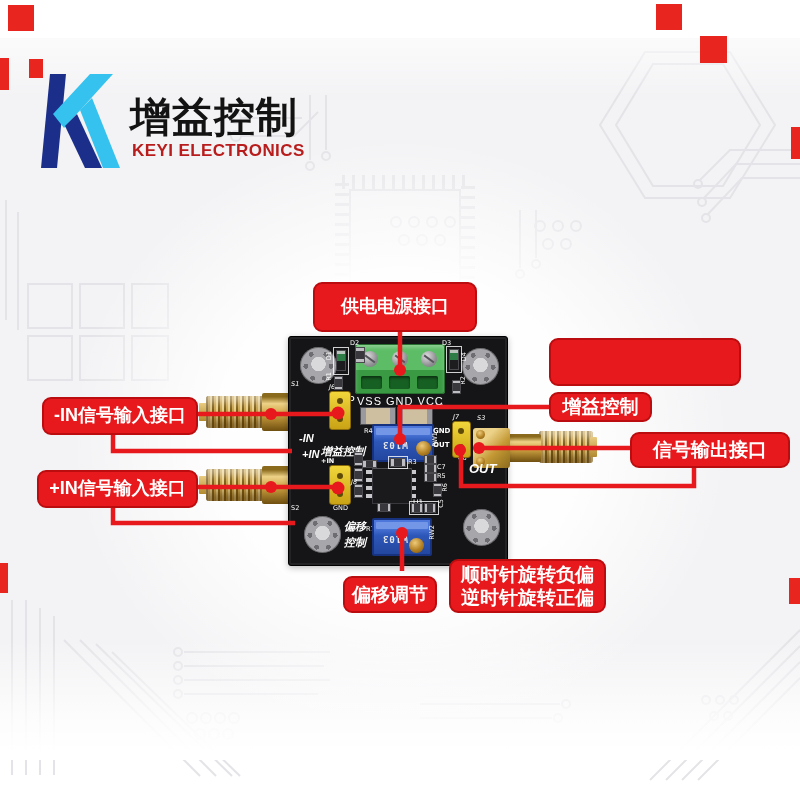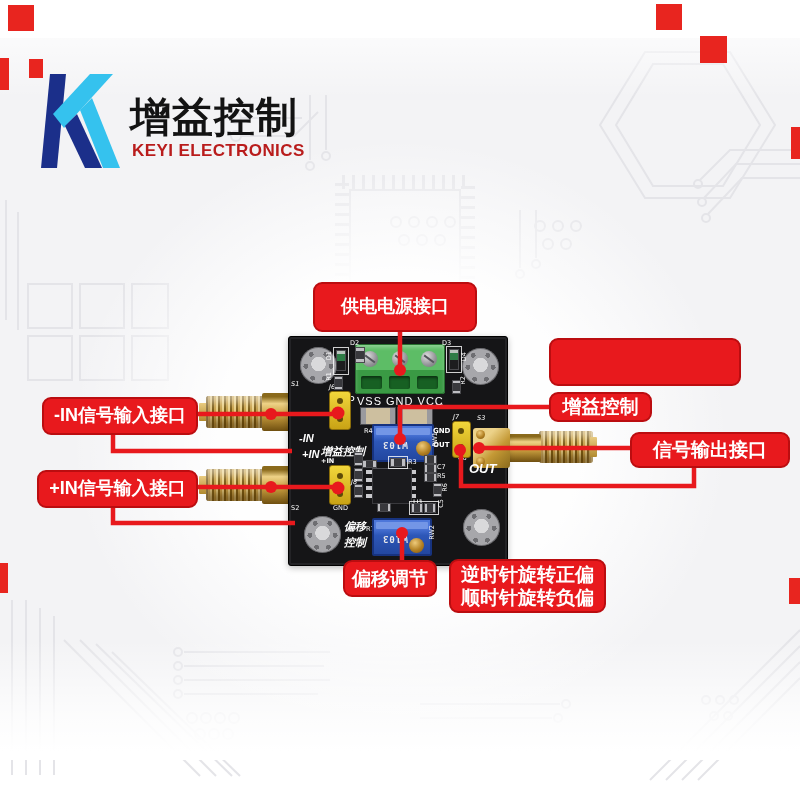--- a/index.html
+++ b/index.html
@@ -361,21 +361,21 @@
   </div>
   <div class="ann" style="left:630px;top:432px;width:160px;height:36px;font-size:19px">
     <span>信号输出接口</span>
   </div>
   <div class="ann" style="left:37px;top:470px;width:161px;height:38px;font-size:18px">
     <span>+IN信号输入接口</span>
   </div>
   <div class="ann" style="left:42px;top:397px;width:156px;height:38px;font-size:18px">
     <span>-IN信号输入接口</span>
   </div>
-  <div class="ann" style="left:343px;top:560px;width:94px;height:37px;font-size:19px">
+  <div class="ann" style="left:343px;top:576px;width:94px;height:37px;font-size:19px">
     <span>偏移调节</span>
   </div>
   <div class="ann" style="left:449px;top:559px;width:157px;height:54px;font-size:19px">
+    <span>顺时针旋转负偏</span>
     <span>逆时针旋转正偏</span>
-    <span>顺时针旋转负偏</span>
   </div>
 
 </div>
 
 </body></html>

